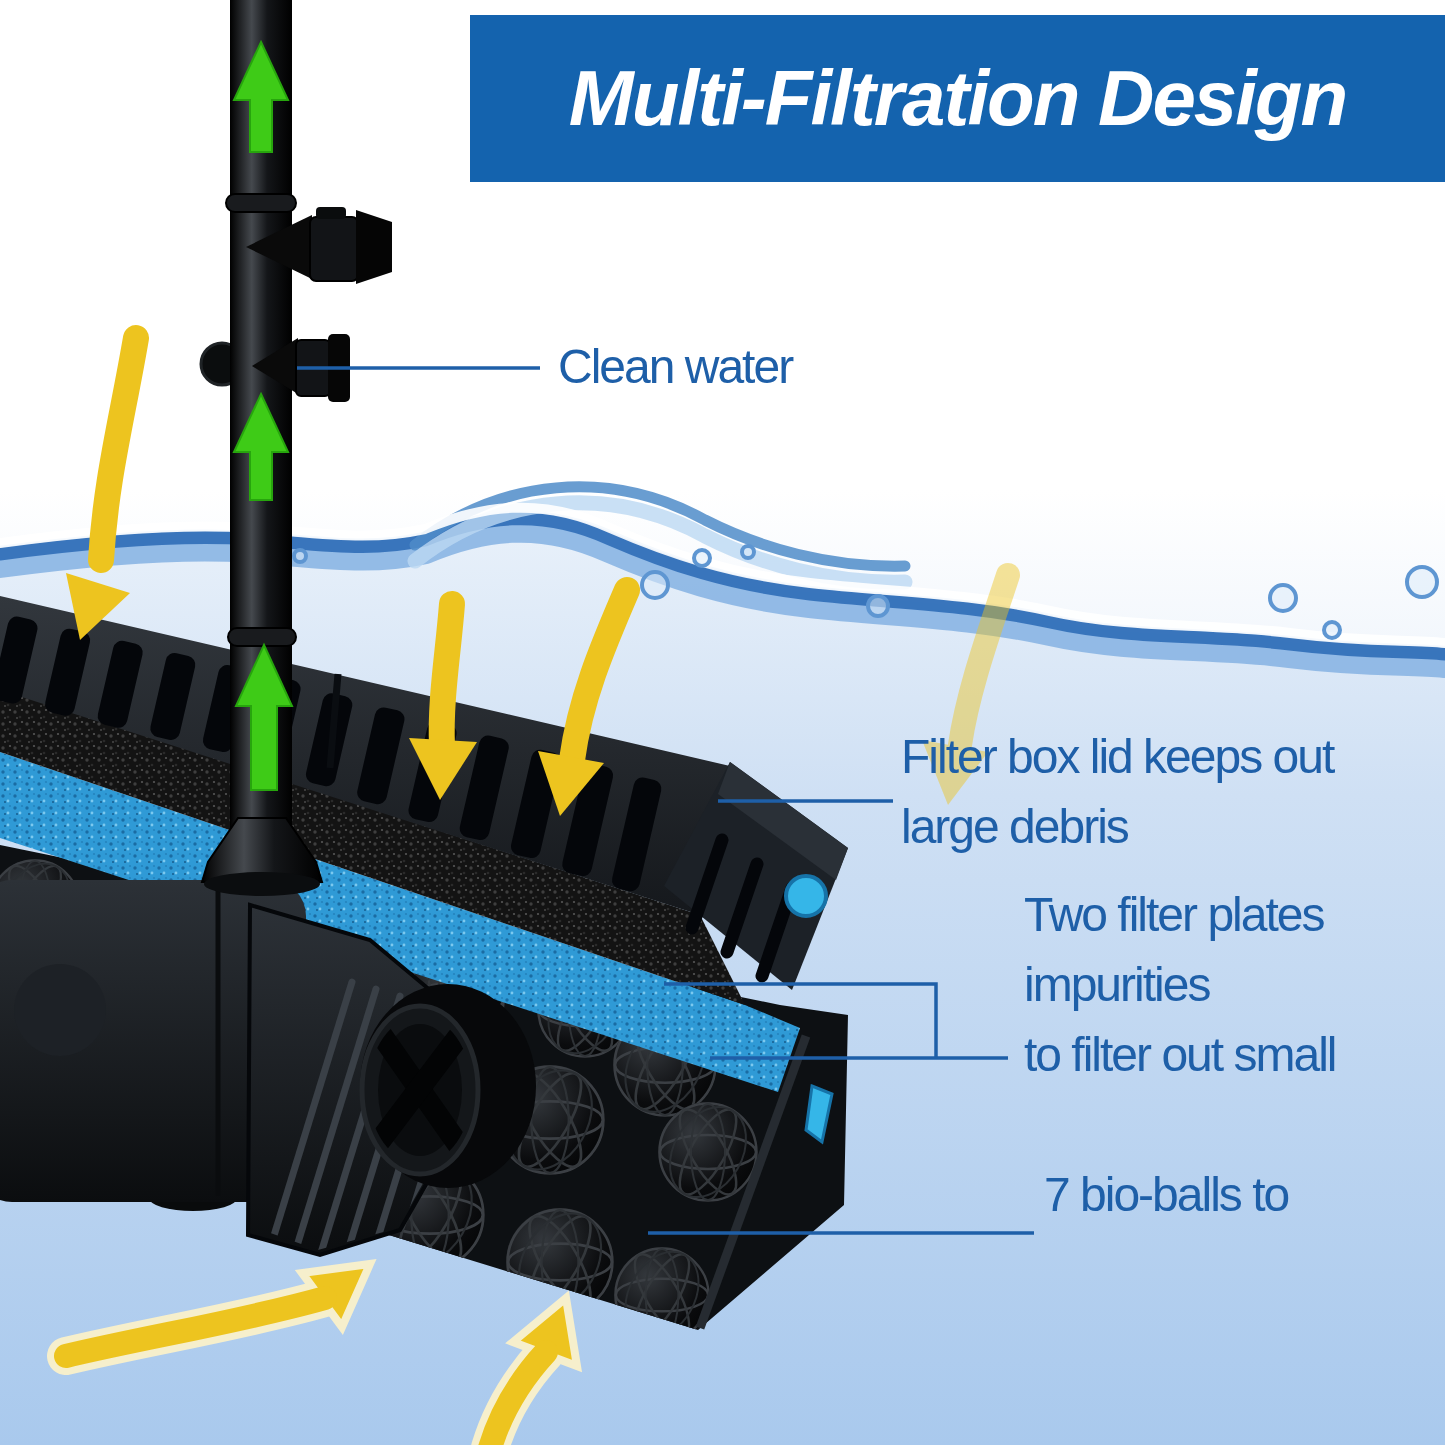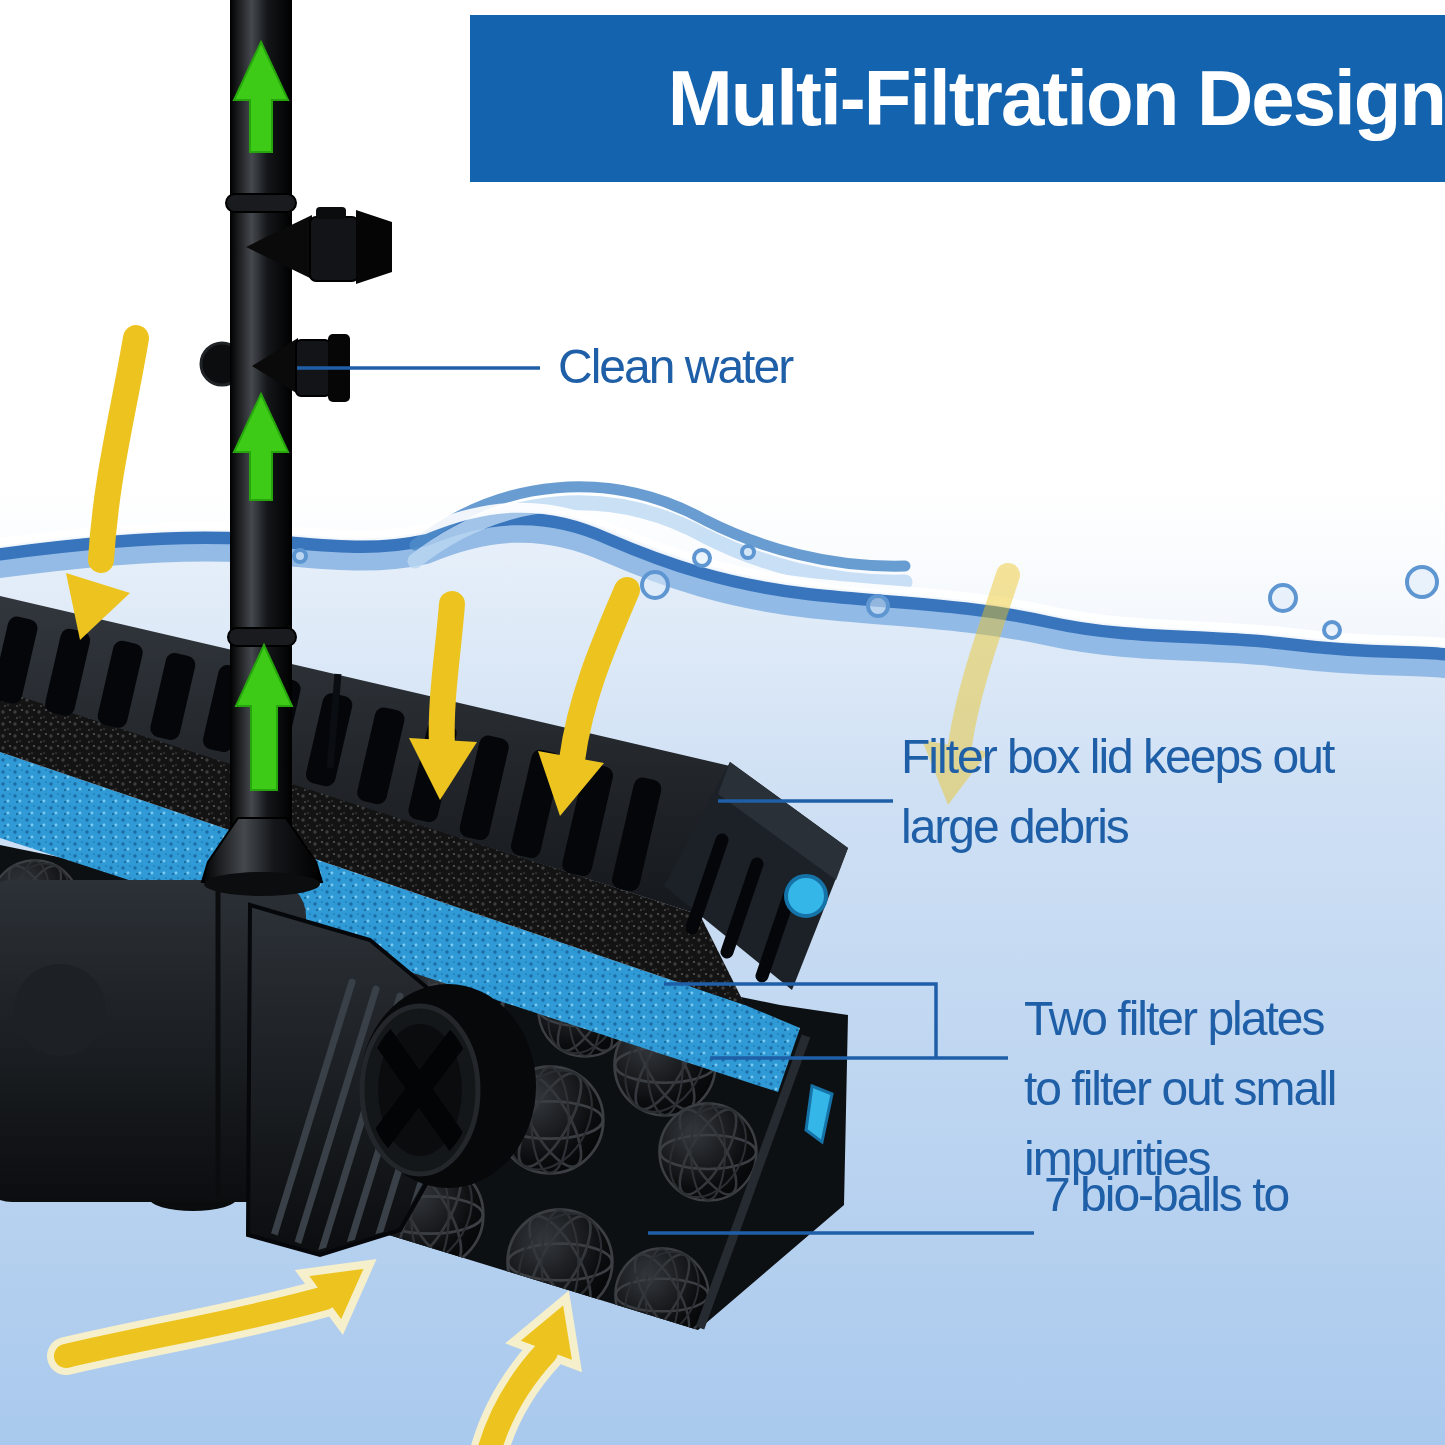--- a/index.html
+++ b/index.html
@@ -4,21 +4,21 @@
 <style>
   html,body{margin:0;padding:0;background:#777;}
   .stage{
     position:relative;width:1445px;height:1445px;overflow:hidden;
     background:#ffffff;font-family:"Liberation Sans",sans-serif;
     margin:0 auto;
   }
   .scene{position:absolute;left:0;top:0;width:1445px;height:1445px;}
   .banner{
     position:absolute;left:470px;top:15px;width:975px;height:167px;
-    background:var(--banner-bg,#1463ae);display:flex;align-items:center;justify-content:flex-end;
+    background:var(--banner-bg,#1463ae);display:flex;align-items:center;justify-content:center;font-style:italic;
   }
   .banner-title{
     color:var(--banner-text,#fff);font-size:78px;font-weight:bold;letter-spacing:-2px;
     white-space:nowrap;
   }
   .label{
     position:absolute;color:var(--label-text,#1e5fa8);
     font-size:48px;line-height:70px;letter-spacing:-2px;white-space:nowrap;
   }
   .label div{white-space:nowrap;}
@@ -265,23 +265,23 @@
 
 <div class="label" style="left:901px;top:722px;">
   <div>Filter box lid keeps out</div>
   <div>large debris</div>
 </div>
 
 <div class="label" style="left:558px;top:332px;">
   <div>Clean water</div>
 </div>
 
-<div class="label" style="left:1024px;top:984px;">
+<div class="label" style="left:1024px;top:880px;">
   <div>Two filter plates</div>
+  <div>impurities</div>
   <div>to filter out small</div>
-  <div>impurities</div>
 </div>
 
 <div class="label" style="left:1044px;top:1160px;">
   <div>7 bio-balls to</div>
 </div>
 
 </div>
 
 </body></html>

